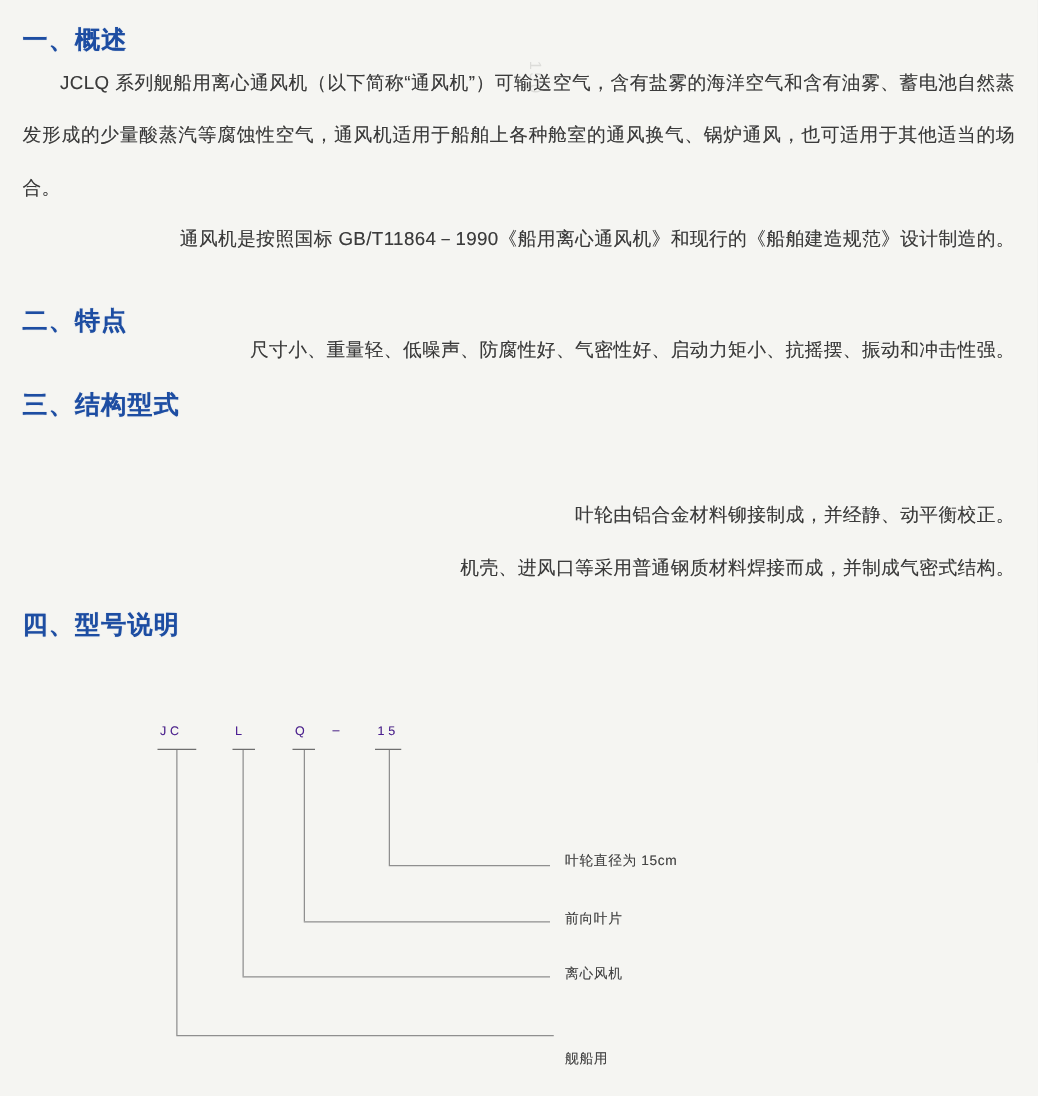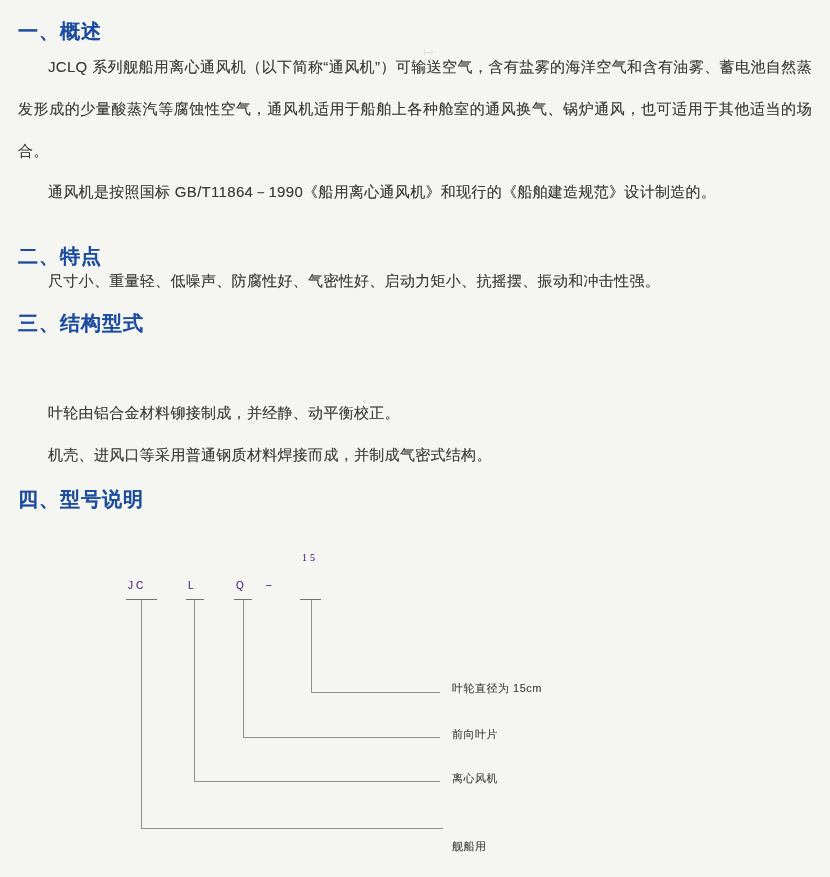--- a/index.html
+++ b/index.html
@@ -26,20 +26,21 @@
     text-shadow:0 0 .6px rgba(29,77,162,.6);
   }
   .body-text{
     position:absolute;left:18px;
     margin:0;
     width:794px;
     font-size:15px;
     letter-spacing:.3px;
     color:#3b3b3b;
     text-shadow:0 0 .5px rgba(0,0,0,.35);
+    text-align:right;
   }
   .para{
     line-height:42px;
     text-align:justify;
     text-indent:2em;
   }
   .single{
     line-height:21px;
     text-indent:2em;
     white-space:nowrap;
@@ -100,21 +101,21 @@
   <p class="body-text single" style="top:444px;">机壳、进风口等采用普通钢质材料焊接而成，并制成气密式结构。</p>
 
   <h2 class="heading" style="top:486px;">四、型号说明</h2>
 
   <div>
 
     <span class="code-part" style="left:128px;top:580px;">JC</span>
     <span class="code-part" style="left:188px;top:580px;">L</span>
     <span class="code-part" style="left:236px;top:580px;">Q</span>
     <span class="code-part" style="left:266px;top:579px;">–</span>
-    <span class="code-part" style="left:302px;top:552px;font-family:Liberation Serif, serif;">15</span>
+    <span class="code-part" style="left:302px;top:580px;">15</span>
 
     <div class="underline" style="left:126px;top:599px;width:31px;"></div>
     <div class="underline" style="left:186px;top:599px;width:18px;"></div>
     <div class="underline" style="left:234px;top:599px;width:18px;"></div>
     <div class="underline" style="left:300px;top:599px;width:21px;"></div>
 
     <div class="vline" style="left:141px;top:600px;height:228px;"></div>
     <div class="vline" style="left:194px;top:600px;height:181px;"></div>
     <div class="vline" style="left:243px;top:600px;height:137px;"></div>
     <div class="vline" style="left:311px;top:600px;height:92px;"></div>

